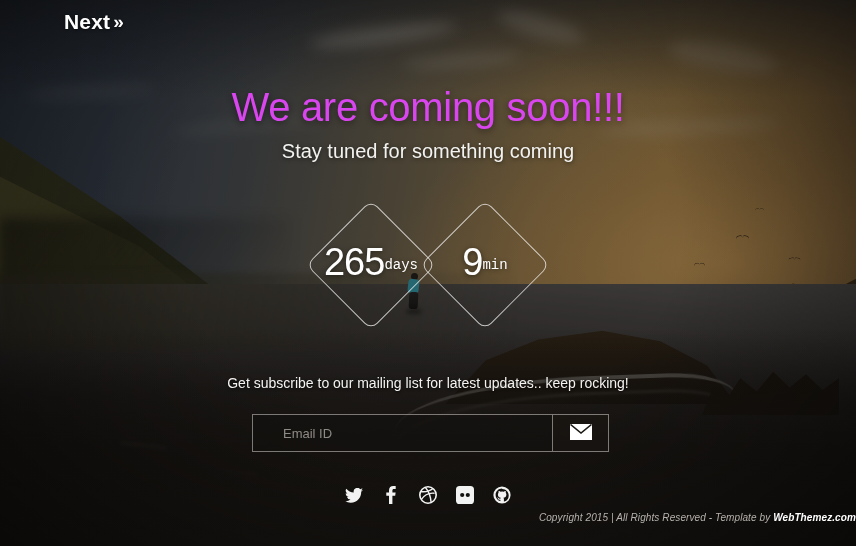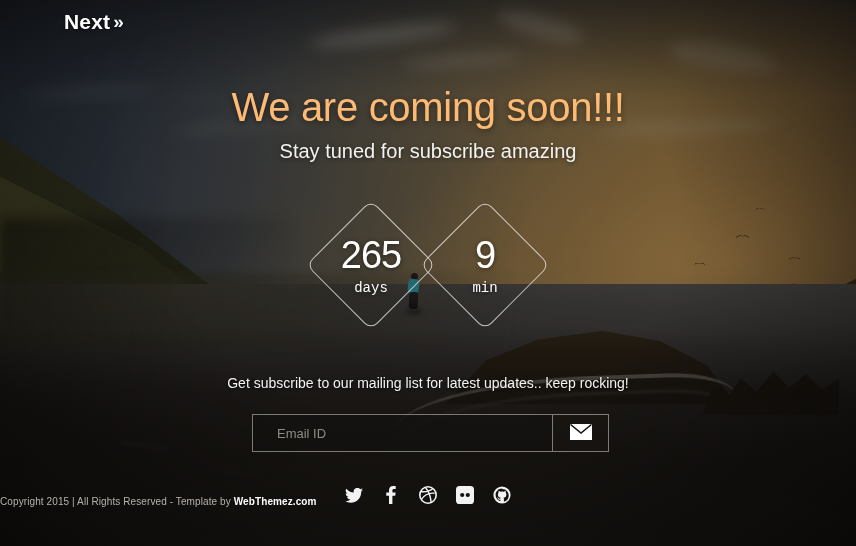--- a/index.html
+++ b/index.html
@@ -233,21 +233,21 @@
     letter-spacing:.2px; line-height:1;
     text-shadow:0 1px 3px rgba(0,0,0,.6);
     display:flex; align-items:center; gap:2px;
     cursor:pointer;
   }
   .logo-chev { font-size:19px; font-weight:bold; margin-left:1px; }
 
   .headline {
     position:absolute; left:0; right:0; top:85px;
     text-align:center;
-    color:#fdba74;
+    color:#d946ef;
     font-size:40px; font-weight:normal;
     letter-spacing:-.3px;
     text-shadow:0 2px 6px rgba(0,0,0,.45);
   }
   .subhead {
     position:absolute; left:0; right:0; top:140px;
     text-align:center;
     color:#f2f2f0;
     font-size:20px; font-weight:normal;
     text-shadow:0 1px 4px rgba(0,0,0,.5);
@@ -255,21 +255,21 @@
 
   
   .countdown {
     position:absolute; left:0; right:0; top:200px;
     display:flex; justify-content:center; align-items:center;
   }
   .cd-cell {
     position:relative;
     width:130px; height:130px;
     margin:0 -8px;
-    display:flex; flex-direction:column;
+    display:flex; flex-direction:row;
     align-items:center; justify-content:center;
   }
   .cd-diamond {
     position:absolute; left:50%; top:50%;
     width:92px; height:92px;
     margin-left:-46px; margin-top:-46px;
     border:1px solid rgba(255,255,255,.72);
     border-radius:9px;
     transform:rotate(45deg);
   }
@@ -303,21 +303,21 @@
   }
   .sub-input {
     flex:1;
     height:38px;
     background:rgba(18,16,14,.55);
     border:1px solid rgba(190,186,180,.62);
     border-right:none;
     color:#bef264;
     font-family:"Liberation Sans", sans-serif;
     font-size:13px;
-    padding:0 24px;
+    padding:0 30px;
     outline:none;
   }
   .sub-input::placeholder { color:#8e8b86; }
   .sub-btn {
     width:57px; height:38px;
     background:rgba(26,22,18,.45);
     border:1px solid rgba(190,186,180,.62);
     cursor:pointer;
     display:flex; align-items:center; justify-content:center;
     padding:0;
@@ -329,24 +329,25 @@
     display:flex; justify-content:center; align-items:center; gap:19px;
   }
   .social a {
     display:flex; align-items:center; justify-content:center;
     width:18px; height:18px;
     color:#fff; text-decoration:none;
     opacity:.95;
   }
 
   .copyright {
-    position:absolute; left:0; right:0; top:496px;
-    text-align:left;
+    position:absolute; left:0; right:0; top:512px;
+    text-align:right;
     color:#b6b2ad; font-size:10px;
     letter-spacing:.1px;
+    font-style:italic;
   }
   .copyright b { color:#ffffff; font-weight:bold; }
 </style>
 </head>
 <body>
 
 <div class="stage">
 
   <div class="photo">
     <div class="sky"></div>
@@ -398,21 +399,21 @@
   </div>
 
   <div class="content">
 
     <div class="logo">
       <span>Next</span>
       <span class="logo-chev">»</span>
     </div>
 
     <h1 class="headline">We are coming soon!!!</h1>
-    <p class="subhead">Stay tuned for subscribe amazing</p>
+    <p class="subhead">Stay tuned for something coming</p>
 
     <div class="countdown">
 
       <div class="cd-cell">
         <div class="cd-diamond"></div>
         <div class="cd-num">265</div>
         <div class="cd-lab">days</div>
       </div>
 
 

